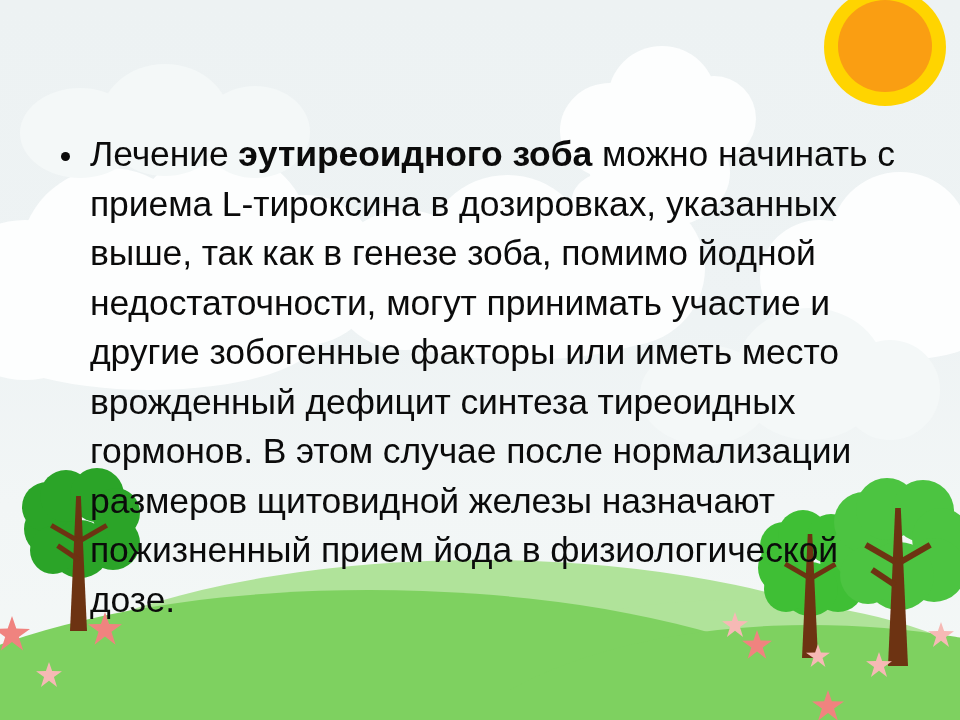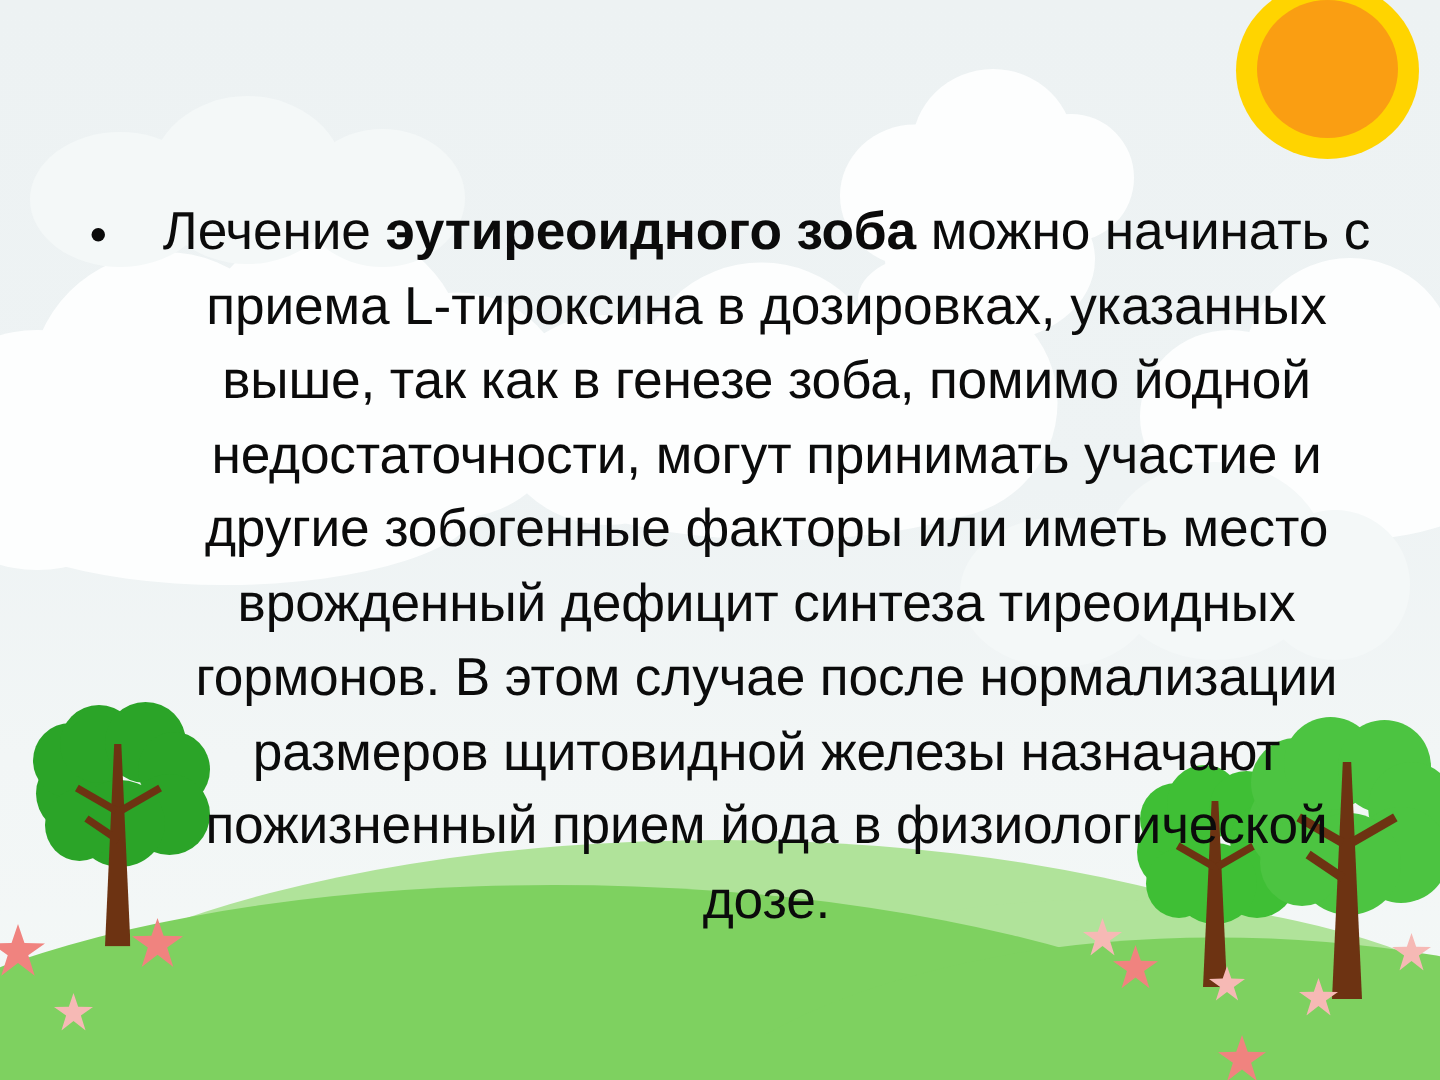--- a/index.html
+++ b/index.html
@@ -8,21 +8,20 @@
     padding: 0;
     background: #ffffff;
   }
   #slide {
     position: relative;
     width: 960px;
     height: 720px;
     overflow: hidden;
     background: #eef3f4;
     font-family: "Liberation Sans", sans-serif;
-    text-align: center;
   }
 
   
   .sky {
     position: absolute;
     left: 0; top: 0;
     width: 960px; height: 720px;
     background: linear-gradient(180deg, #edf2f3 0%, #eef3f4 45%, #f2f6f6 70%, #f4f8f7 100%);
   }
 

